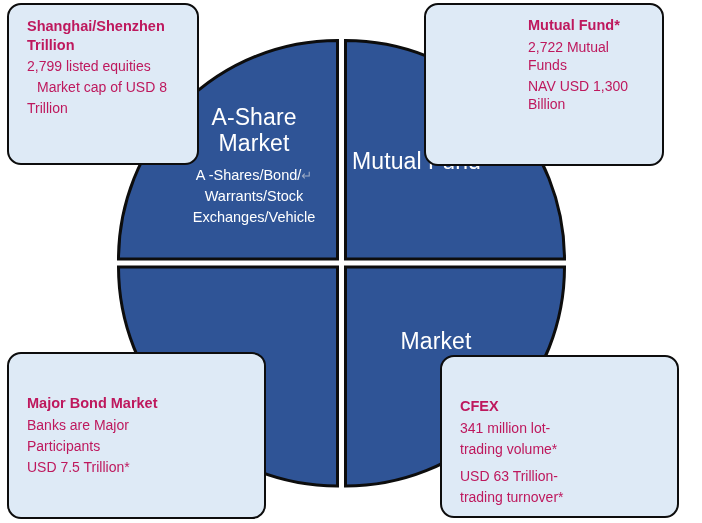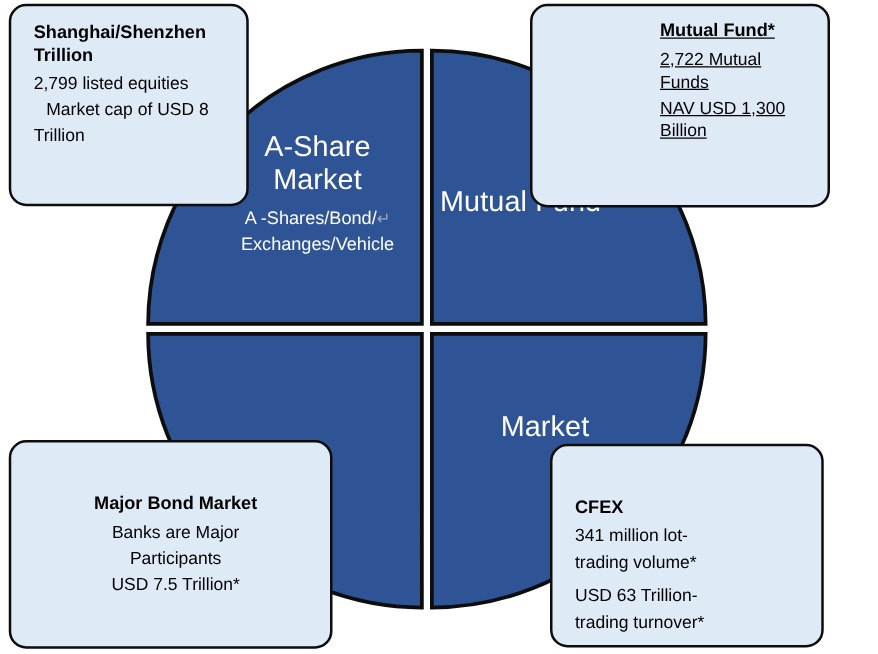--- a/index.html
+++ b/index.html
@@ -84,21 +84,21 @@
     text-align: center;
   }
 
   
   .callout {
     position: absolute;
     background: #DEEAF6;
     border: 2px solid #0d0d0d;
     border-radius: 14px;
     box-sizing: border-box;
-    color: #000000;
+    color: #be185d;
   }
   .callout-inner {
     padding: 10px 12px 10px 14px;
   }
   .callout-title {
     font-size: 14.5px;
     font-weight: bold;
     line-height: 1.28;
     margin: 0 0 2px 0;
   }
@@ -116,41 +116,39 @@
     height: 162px;
   }
   #callout-exchanges .callout-inner { padding: 12px 8px 10px 18px; }
   #callout-exchanges .callout-line.indent { text-indent: 10px; }
 
   #callout-mutual-fund {
     left: 424px;
     top: 3px;
     width: 240px;
     height: 163px;
-    text-decoration: underline;
   }
   #callout-mutual-fund .callout-inner {
     padding: 11px 18px 10px 14px;
     text-align: left;
     margin-left: 88px;
   }
 
   #callout-bond {
     left: 7px;
     top: 352px;
     width: 259px;
     height: 167px;
-    text-align: center;
   }
   #callout-bond .callout-inner { padding: 40px 10px 10px 18px; }
 
   #callout-cfex {
     left: 440px;
     top: 355px;
-    width: 219px;
+    width: 239px;
     height: 163px;
   }
   #callout-cfex .callout-inner { padding: 40px 10px 10px 18px; }
 
   .stack-gap { margin-top: 9px; }
 </style>
 </head>
 <body>
 
 <div id="canvas">
@@ -163,20 +161,21 @@
     <path class="wedge-path" d="M 345.5 267 L 564.5 267 A 219 219 0 0 1 345.5 486 Z"></path>
   </svg>
 
   <div class="wedge-label" id="label-a-share">
     <div class="wedge-title">
       <span>A-Share</span><br>
       <span>Market</span>
     </div>
     <div class="wedge-sub">
       <span class="subline"><span>A -Shares/Bond/</span><span class="cr-glyph">↵</span></span>
+      <span class="subline">Warrants/Stock</span>
       <span class="subline">Exchanges/Vehicle</span>
     </div>
   </div>
 
   <div class="wedge-label" id="label-mutual-fund">
     <div class="wedge-title">Mutual Fund</div>
   </div>
 
 
   <div class="wedge-label" id="label-sif">

